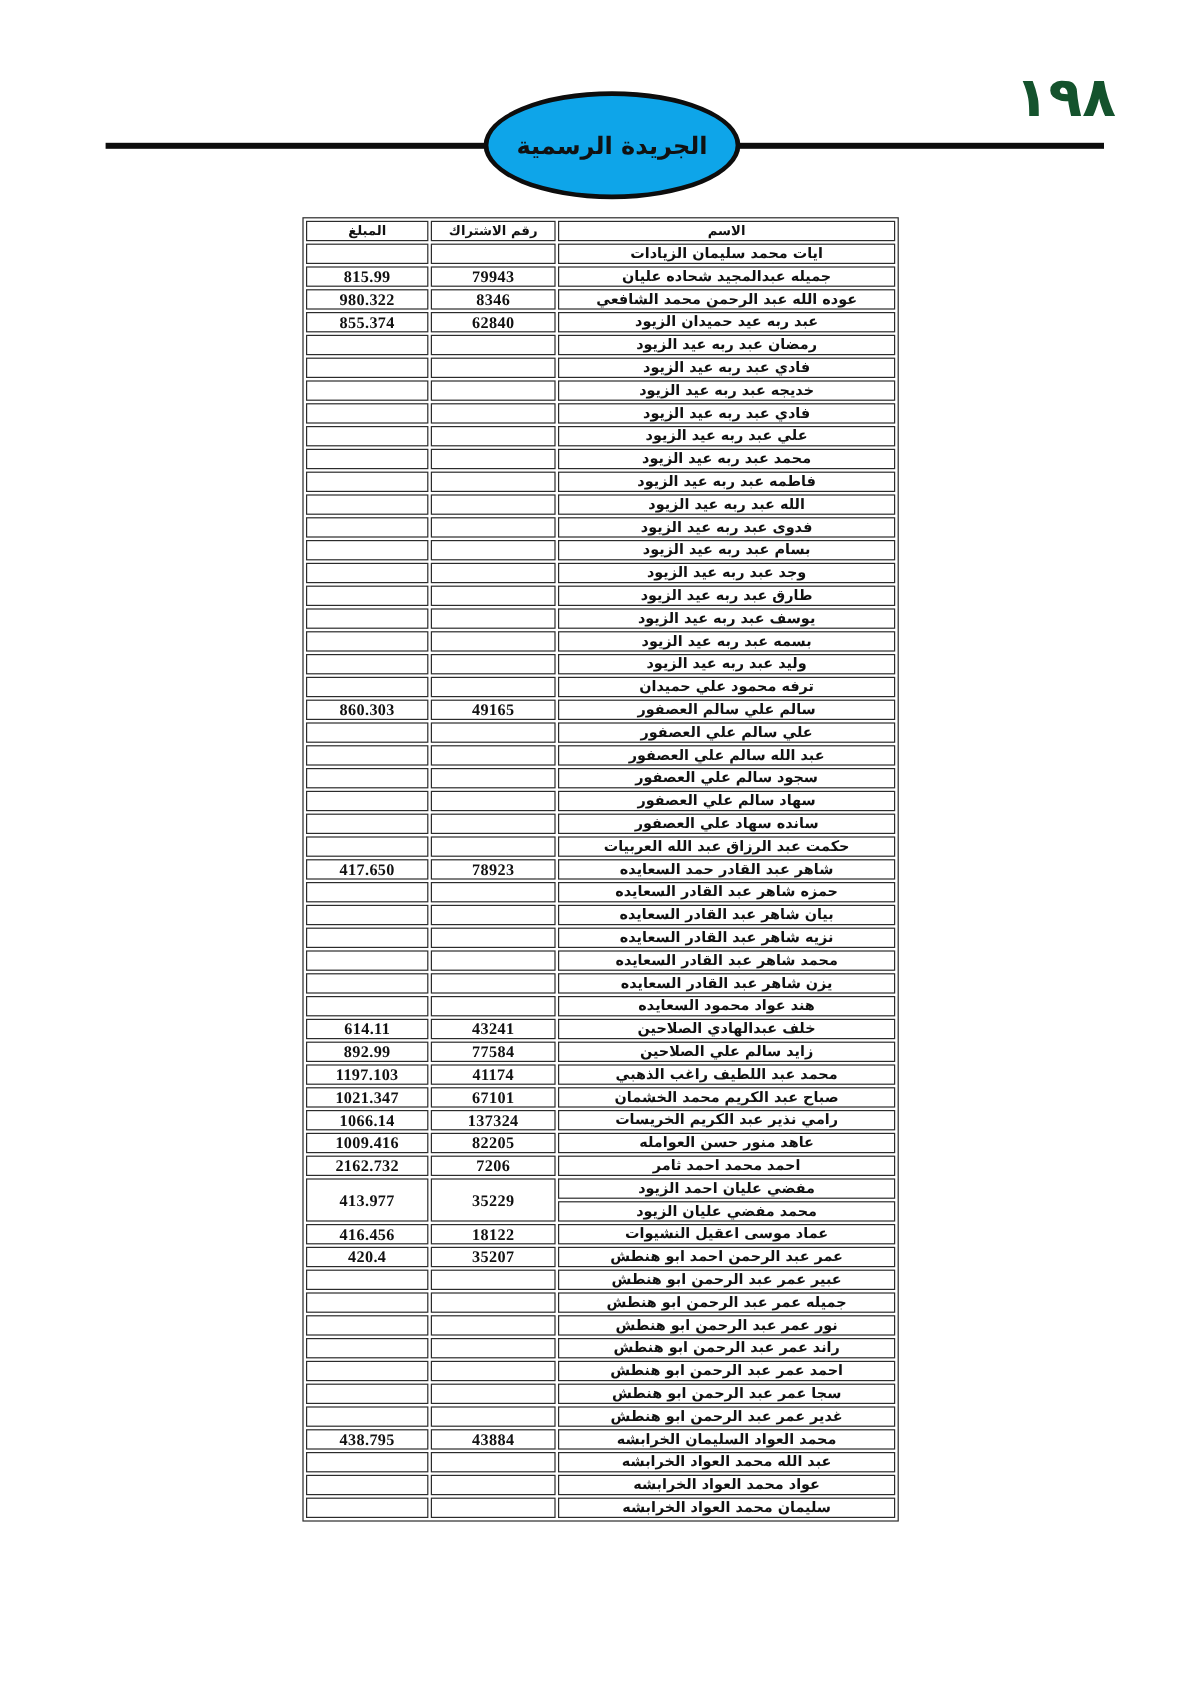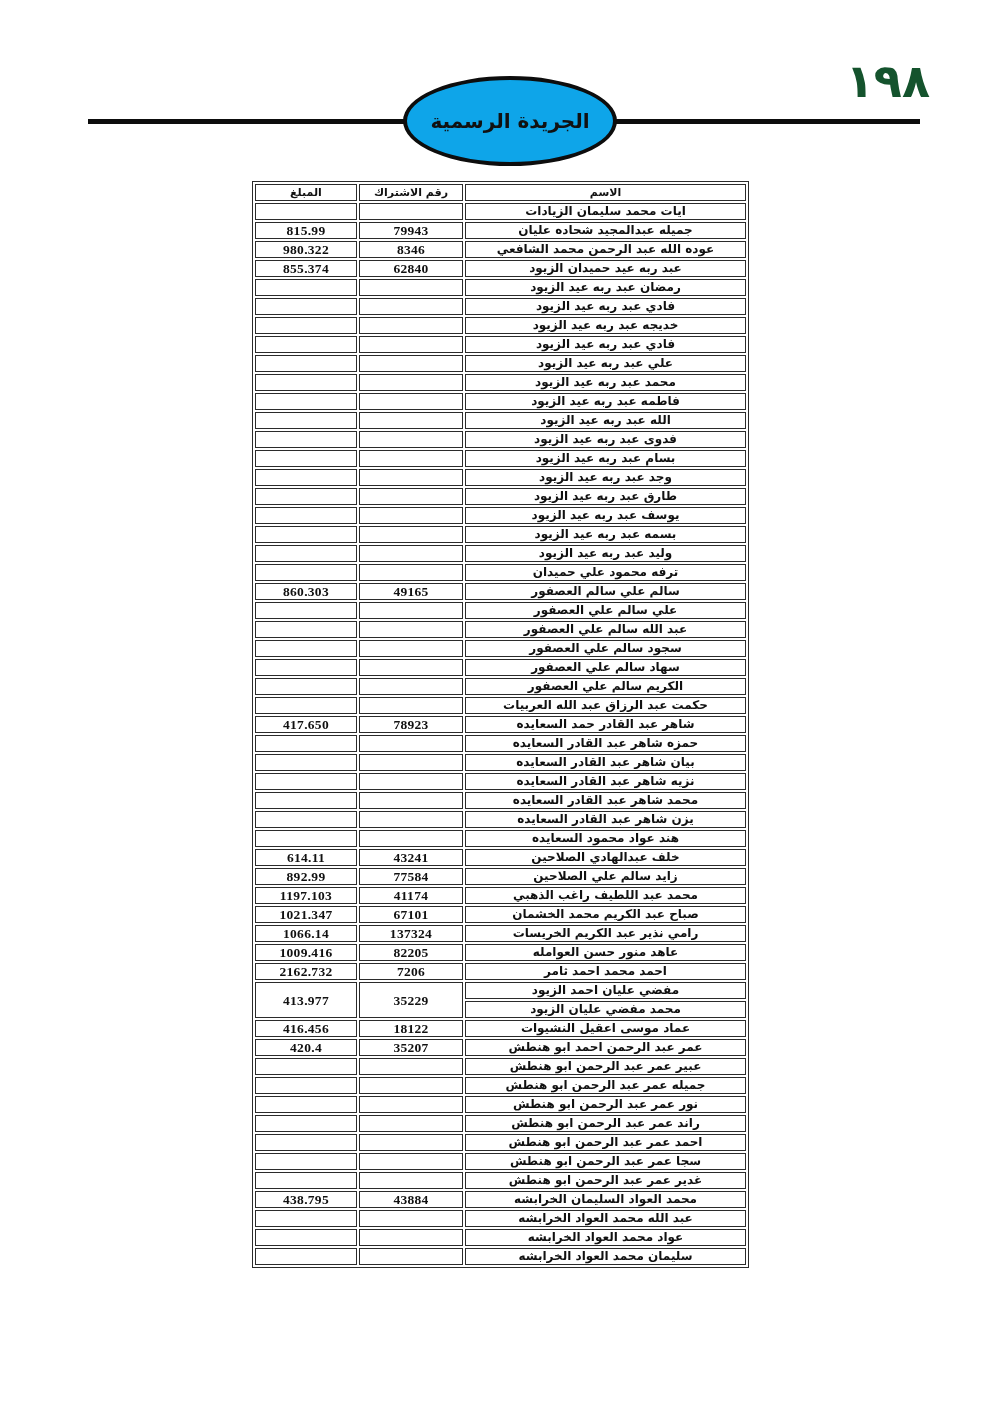--- a/index.html
+++ b/index.html
@@ -242,21 +242,21 @@
             <td class="c-name">سجود سالم علي العصفور</td>
             <td class="c-num"></td>
             <td class="c-num"></td>
           </tr>
           <tr>
             <td class="c-name">سهاد سالم علي العصفور</td>
             <td class="c-num"></td>
             <td class="c-num"></td>
           </tr>
           <tr>
-            <td class="c-name">الكريم سالم علي العصفور</td>
+            <td class="c-name">سانده سهاد علي العصفور</td>
             <td class="c-num"></td>
             <td class="c-num"></td>
           </tr>
           <tr>
             <td class="c-name">حكمت عبد الرزاق عبد الله العربيات</td>
             <td class="c-num"></td>
             <td class="c-num"></td>
           </tr>
           <tr>
             <td class="c-name">شاهر عبد القادر حمد السعايده</td>

